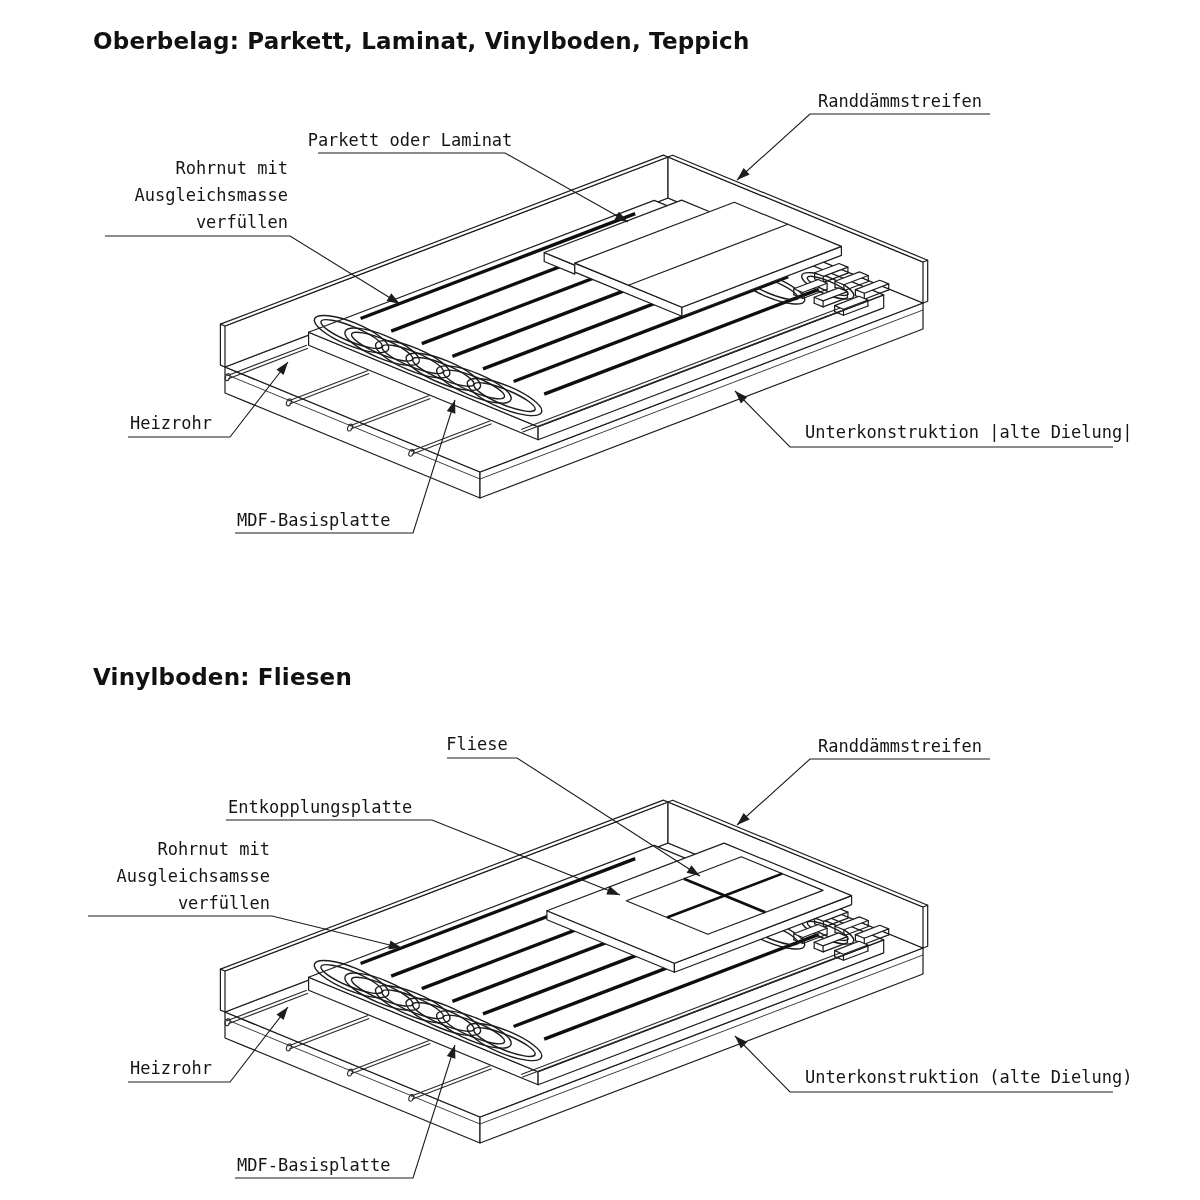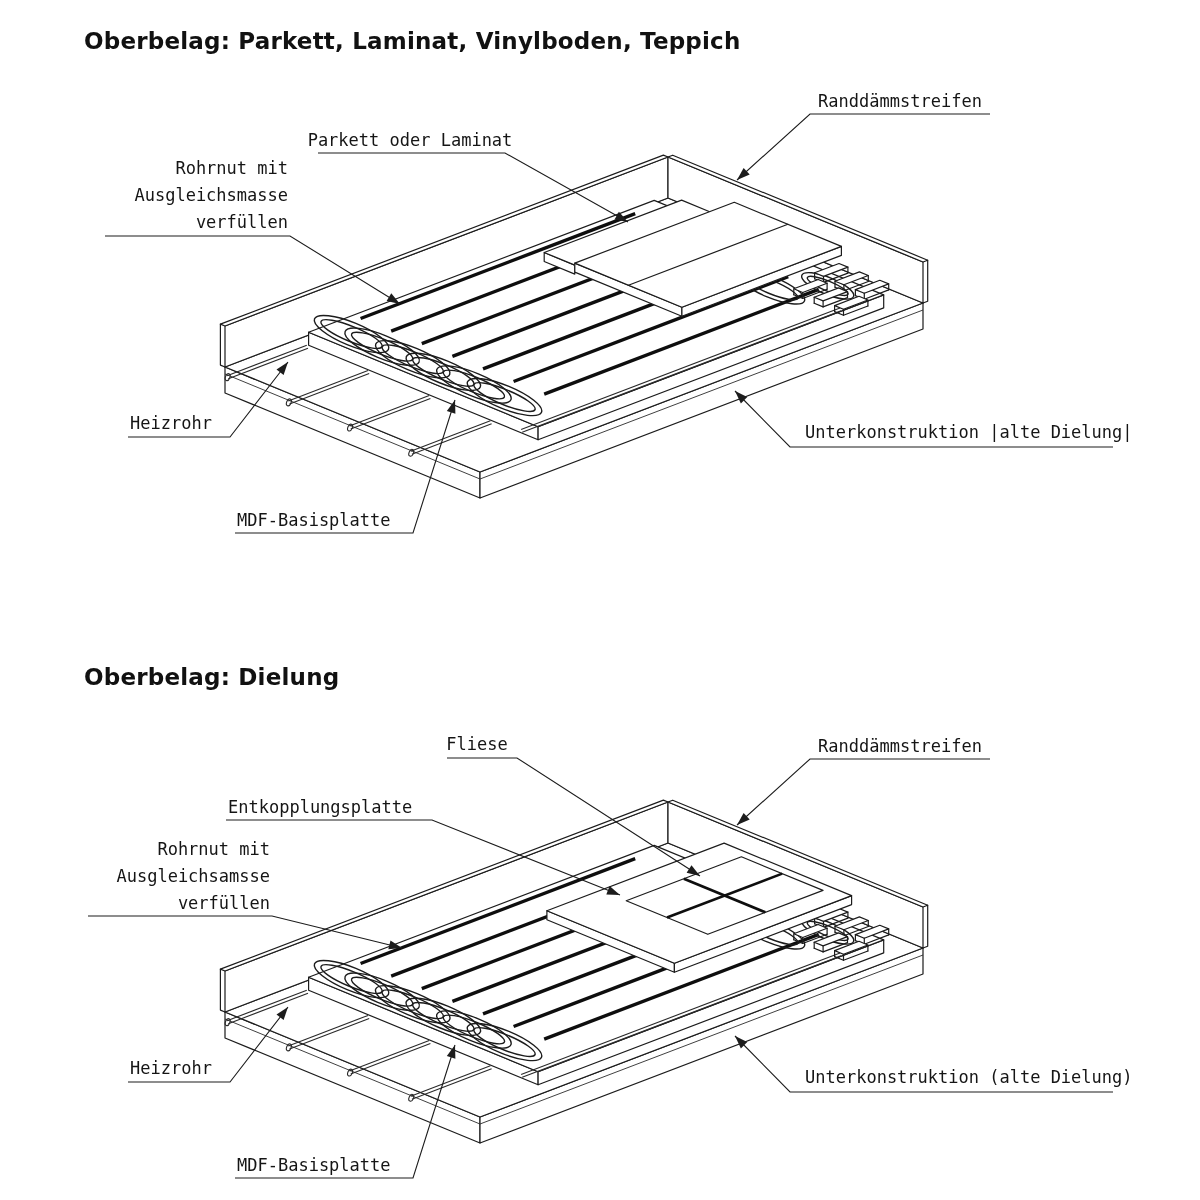--- a/index.html
+++ b/index.html
@@ -1,18 +1,18 @@
 <!DOCTYPE html>
 <html><head>
 <meta charset="utf-8">
 <style>
   html,body{margin:0;padding:0;background:#ffffff;}
   body{width:1200px;height:1200px;position:relative;overflow:hidden;
        font-family:"DejaVu Sans",sans-serif;}
-  .title{position:absolute;left:84px;font-weight:bold;font-size:23px;color:#111;
+  .title{position:absolute;left:93px;font-weight:bold;font-size:23px;color:#111;
          font-family:"DejaVu Sans","Liberation Sans",sans-serif;letter-spacing:0.2px;}
   #title-top{top:28px;}
   #title-bottom{top:664px;}
   svg{position:absolute;left:0;top:0;}
   
   .fc{fill:#ffffff;stroke:#1c1c1c;stroke-width:1.2;stroke-linejoin:round;}
   .ln{fill:none;stroke:#1c1c1c;stroke-width:1.2;stroke-linejoin:round;stroke-linecap:round;}
   .thin{fill:none;stroke:#2a2a2a;stroke-width:0.9;}
   .run{fill:none;stroke:#0e0e0e;stroke-width:3.4;stroke-linecap:butt;}
   .pipe{fill:none;stroke:#2a2a2a;stroke-width:1.1;}
@@ -20,21 +20,21 @@
   .joint{fill:none;stroke:#0e0e0e;stroke-width:2.6;stroke-linecap:butt;}
   .leader{fill:none;stroke:#1c1c1c;stroke-width:1.1;}
   .arrow{fill:#1c1c1c;stroke:none;}
   text.lbl{font-family:"DejaVu Sans Mono","Liberation Mono",monospace;
            font-size:17px;fill:#151515;}
 </style>
 </head>
 <body>
 
 <div class="title" id="title-top">Oberbelag: Parkett, Laminat, Vinylboden, Teppich</div>
-<div class="title" id="title-bottom">Oberbelag: Dielung</div>
+<div class="title" id="title-bottom">Vinylboden: Fliesen</div>
 
 <svg id="scene" width="1200" height="1200" viewBox="0 0 1200 1200">
   <g id="draw-top">
       <path d="M225.0 367.0L480.0 472.0L480.0 498.0L225.0 393.0Z" class="fc"></path>
       <path d="M480.0 472.0L923.0 303.0L923.0 329.0L480.0 498.0Z" class="fc"></path>
       <path d="M225.0 374.0L480.0 479.0L923.0 310.0" class="thin"></path>
       <path d="M668.0 198.0L923.0 303.0L480.0 472.0L225.0 367.0Z" class="fc"></path>
       <path d="M225.0 367.0L668.0 198.0L668.0 157.0L225.0 326.0Z" class="fc"></path>
       <path d="M668.0 157.0L225.0 326.0L220.4 324.1L663.4 155.1Z" class="fc"></path>
       <path d="M220.4 324.1L220.4 365.1L225.0 367.0" class="ln"></path>

